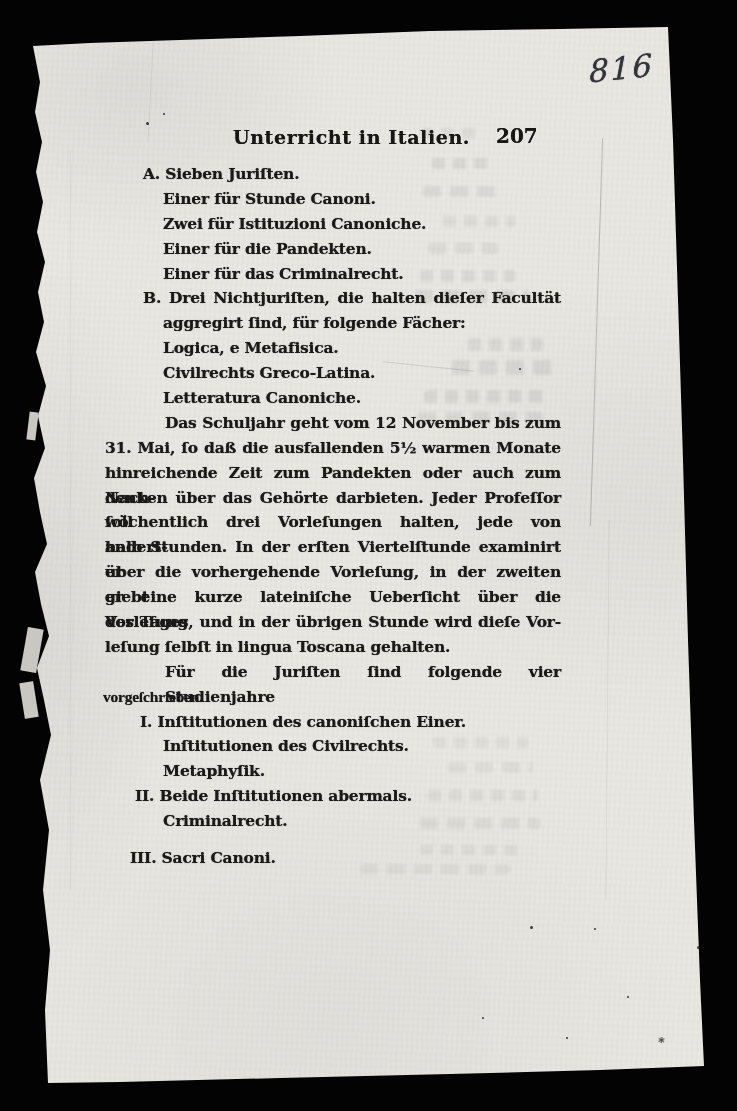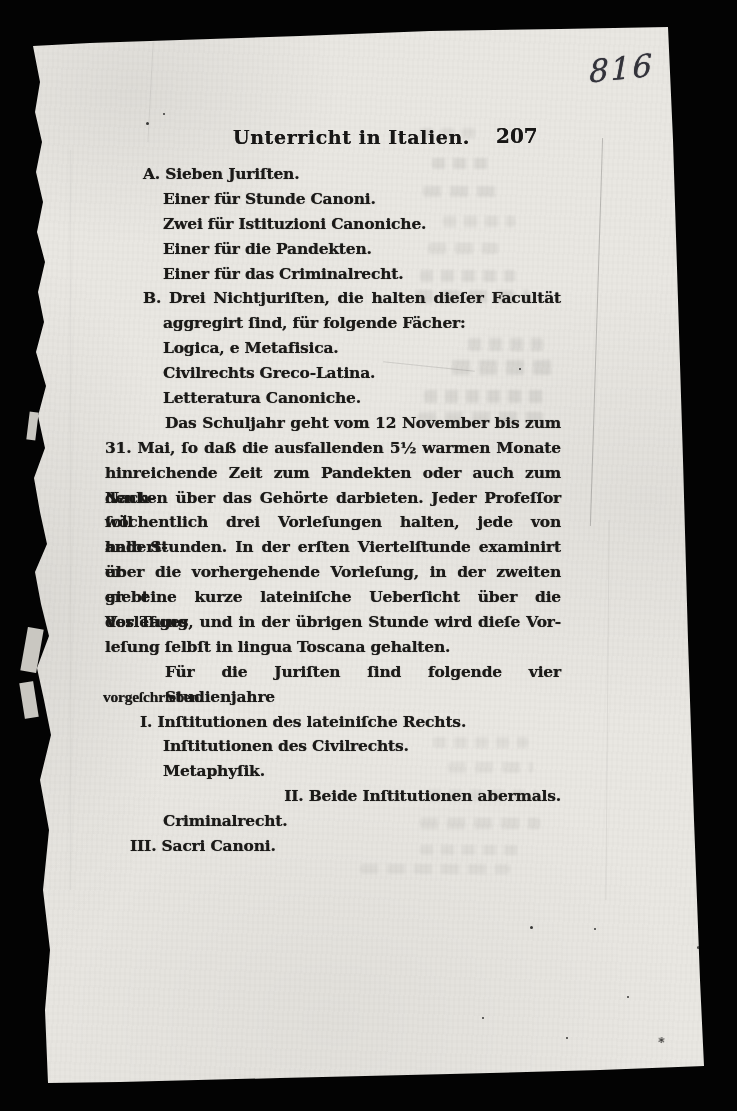--- a/index.html
+++ b/index.html
@@ -35,21 +35,21 @@
   .hdr .pnum{position:absolute;left:393px;top:-2px;font-size:20px;font-weight:700;
     text-shadow:0 0 .6px rgba(24,23,22,.8);}
   
   .txt{position:absolute;left:103px;top:162px;width:458px;color:#1b1a18;
     font-size:15.5px;font-weight:700;letter-spacing:-0.2px;
     text-shadow:0 0 .7px rgba(27,26,24,.75);}
   .ln{height:24.9px;line-height:24.9px;white-space:nowrap;}
   .j{text-align:justify;text-align-last:justify;white-space:normal;}
   .pl40{padding-left:40px;} .pl60{padding-left:60px;} .pl62{padding-left:62px;}
   .pl2{padding-left:2px;}  .pl0{padding-left:0;font-family:Liberation Serif, serif;}
-  .pl37{padding-left:37px;} .pl32{padding-left:32px;text-align:right;} .pl27{padding-left:27px;}
+  .pl37{padding-left:37px;} .pl32{padding-left:32px;} .pl27{padding-left:27px;margin-top:12px;}
   
   .folio{position:absolute;left:589px;top:50px;font-size:31px;font-style:italic;font-weight:400;
     color:#33333a;transform:rotate(-6deg) skewX(-6deg);letter-spacing:2px;
     text-shadow:0 0 .8px rgba(40,40,55,.9);}
   
   .ghost{position:absolute;filter:blur(1.6px);border-radius:3px;
     background:repeating-linear-gradient(90deg, rgba(20,20,20,.9) 0 13px, transparent 13px 21px);}
   .g2{background:repeating-linear-gradient(90deg, rgba(20,20,20,.9) 0 18px, transparent 18px 27px);}
   
   .crease{position:absolute;background:rgba(25,25,25,.45);}
@@ -128,21 +128,21 @@
       <div class="ln pl2 j">hinreichende Zeit zum Pandekten oder auch zum Nach-</div>
       <div class="ln pl2 j">denken über das Gehörte darbieten. Jeder Profeſſor ſoll</div>
       <div class="ln pl2 j">wöchentlich drei Vorleſungen halten, jede von andert-</div>
       <div class="ln pl2 j">halb Stunden. In der erſten Viertelſtunde examinirt er</div>
       <div class="ln pl2 j">über die vorhergehende Vorleſung, in der zweiten giebt</div>
       <div class="ln pl2 j">er eine kurze lateiniſche Ueberſicht über die Vorleſung</div>
       <div class="ln pl2 j">des Tages, und in der übrigen Stunde wird dieſe Vor-</div>
       <div class="ln pl2">leſung ſelbſt in lingua Toscana gehalten.</div>
       <div class="ln pl62 j">Für die Juriſten ſind folgende vier Studienjahre</div>
       <div class="ln pl0">vorgeſchrieben.</div>
-      <div class="ln pl37">I. Inſtitutionen des lateiniſche Rechts.</div>
+      <div class="ln pl37">I. Inſtitutionen des canoniſchen Einer.</div>
       <div class="ln pl60">Inſtitutionen des Civilrechts.</div>
       <div class="ln pl60">Metaphyſik.</div>
       <div class="ln pl32">II. Beide Inſtitutionen abermals.</div>
       <div class="ln pl60">Criminalrecht.</div>
       <div class="ln pl27">III. Sacri Canoni.</div>
     </div>
 
     <div class="pmark">*</div>
   </div>
 </div>

